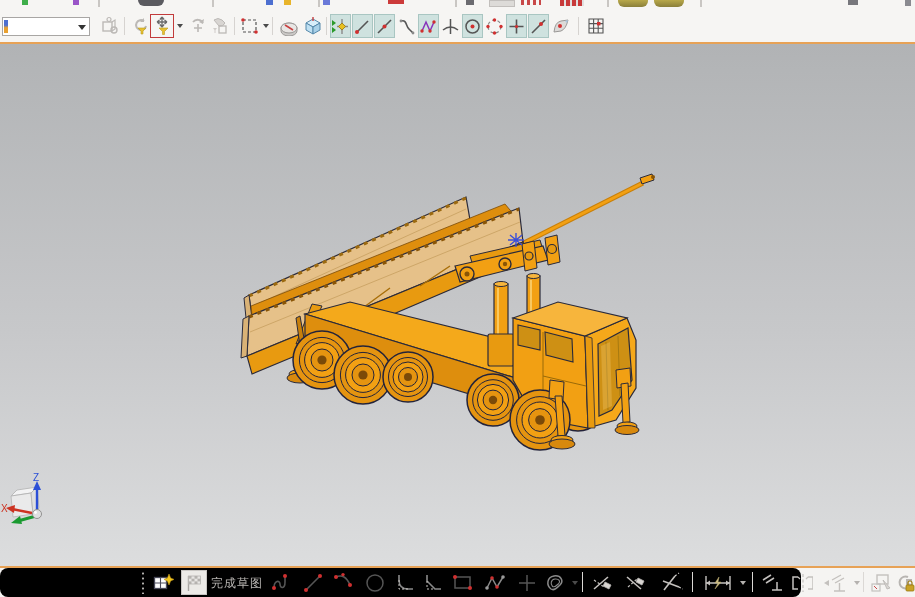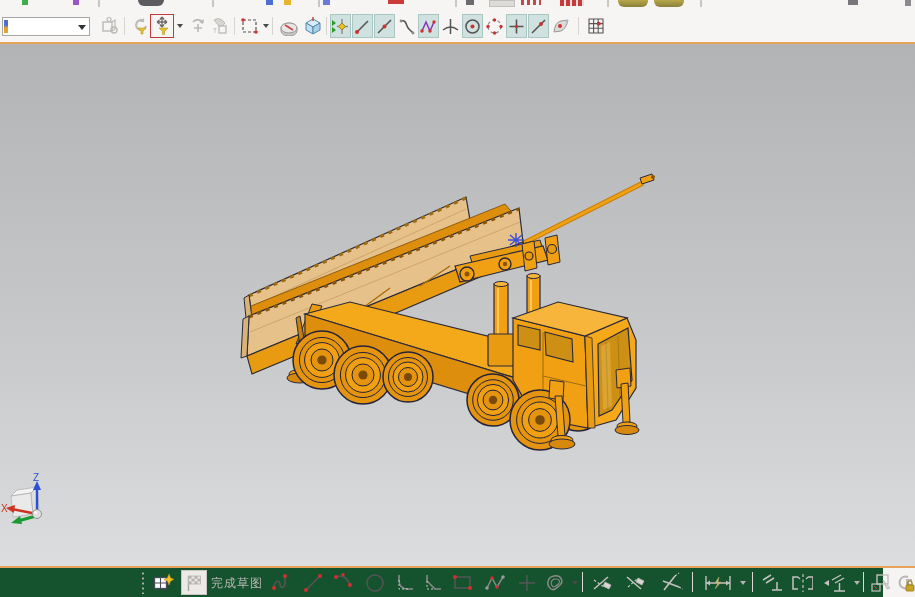--- a/index.html
+++ b/index.html
@@ -21,21 +21,21 @@
     border:1px solid #a8a6a4;box-sizing:border-box;}
   #viewcombo .cfrag{position:absolute;left:1px;top:2px;width:4px;height:13px;
     background:linear-gradient(#4d6fd0 40%,#e8a030 60%);}
   #viewcombo .dd{position:absolute;right:3px;top:7px;width:0;height:0;border-left:4px solid transparent;
     border-right:4px solid transparent;border-top:5px solid #333;}
   .oline{position:absolute;left:0;width:915px;height:2px;background:#e7a256;}
   
   #viewport{position:absolute;left:0;top:44px;width:915px;height:522px;
     background:linear-gradient(#b1b3b5,#c7c8ca 55%,#dcddde);}
   
-  #botbar{position:absolute;left:0;top:568px;width:883px;height:29px;background:#14532d;}
+  #botbar{position:absolute;left:0;top:568px;width:801px;height:29px;background:#000000;border-radius:8px;}
   .bbtn{position:absolute;top:2px;width:26px;height:25px;display:flex;align-items:center;
     justify-content:center;border:1px solid transparent;box-sizing:border-box;}
   .bbtn.sunken{background:#eceae7;border-color:#c9c6c3;}
   .bsep{position:absolute;top:4px;width:1px;height:20px;background:#dbd8d5;}
   #finish-label{position:absolute;left:211px;top:7px;font-size:12px;color:#b9b6b3;
     letter-spacing:1px;white-space:nowrap;}
   #draghandle{position:absolute;left:141px;top:3px;width:4px;height:23px;
     background-image:radial-gradient(circle,#b3b0ad 1px,transparent 1.2px);
     background-size:4px 5px;background-repeat:repeat-y;}
   svg{display:block;}

